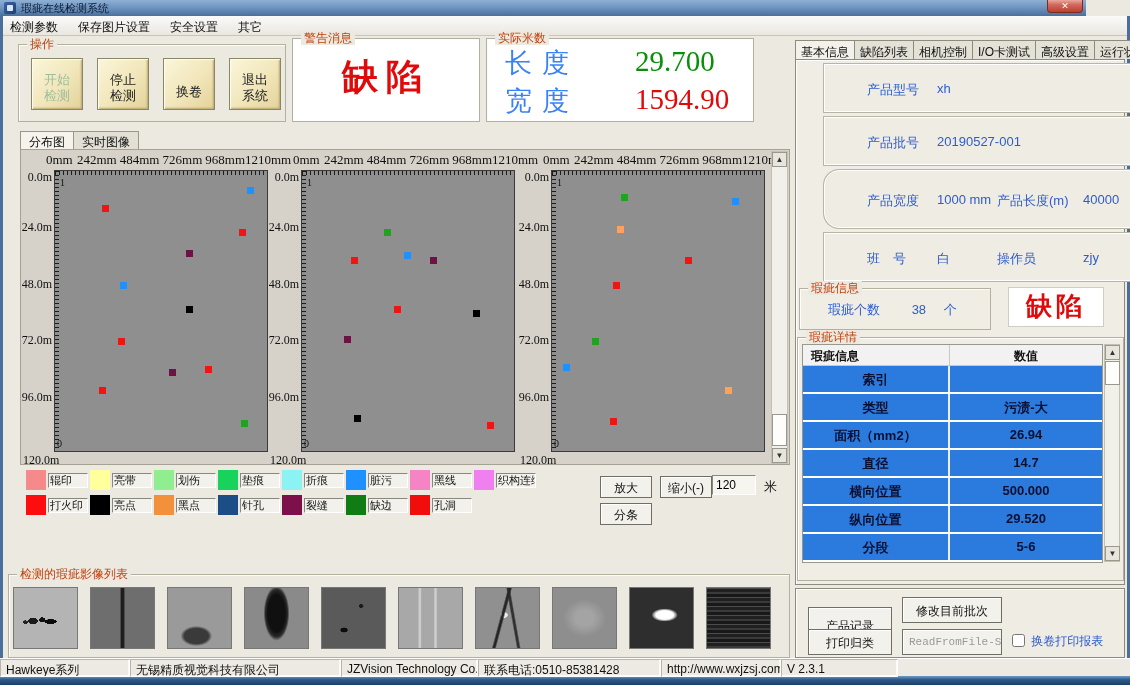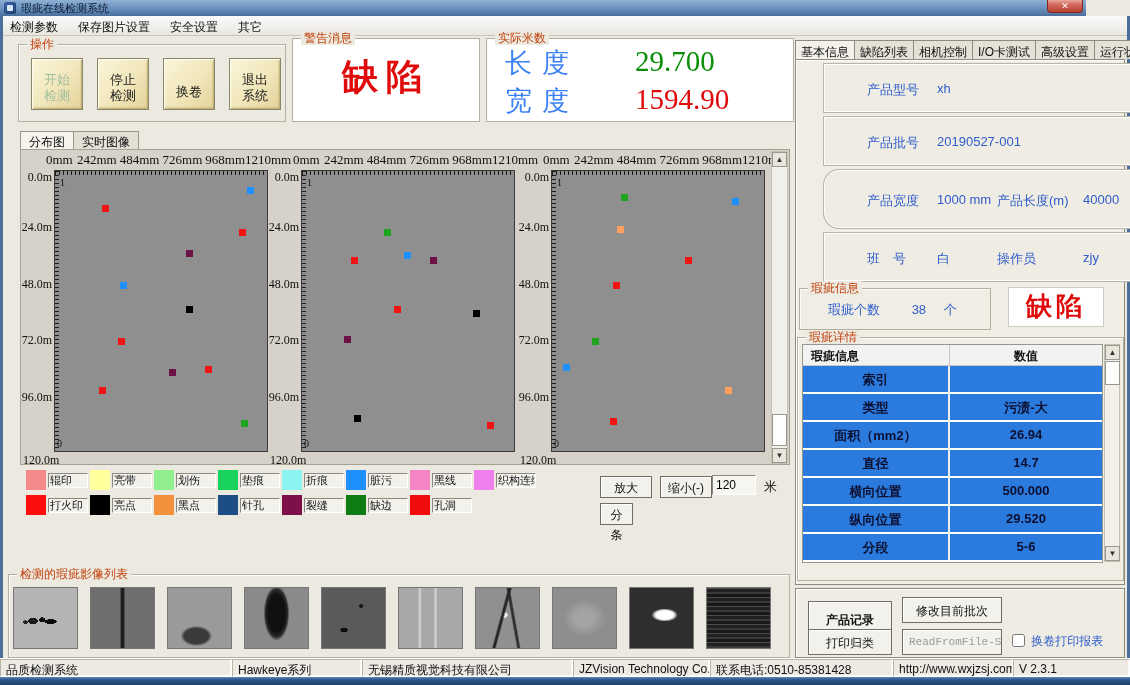--- a/index.html
+++ b/index.html
@@ -38,21 +38,21 @@
     background:linear-gradient(135deg,#fbf6da 0%,#f1e6ba 55%,#e3d29a 100%);
     border:1px solid #8a8668;box-shadow:inset 1px 1px 1px #fffdf0,inset -1px -1px 2px #b7a66d;
     font-size:13px;color:#222;text-align:center;line-height:16px;padding-top:9px;cursor:pointer;}
   .op-btn.one-line{padding-top:17px;}
   .op-btn.disabled{color:#9dbd9d;}
 
   #gb-warn{left:292px;top:38px;width:188px;height:84px;background:#fff;}
   #warn-text{position:absolute;left:0;top:14px;width:100%;text-align:center;
     font:bold 36px "Liberation Serif",serif;color:#e00a0a;letter-spacing:8px;}
 
-  #gb-meters{left:486px;top:38px;width:308px;height:84px;background:#fff;}
+  #gb-meters{left:486px;top:38px;width:268px;height:84px;background:#fff;}
   .meter-row{position:absolute;left:18px;width:250px;height:36px;font-family:"Liberation Serif",serif;}
   .meter-name{position:absolute;left:0;top:0;font-size:27px;color:#3b82f6;letter-spacing:10px;}
   .meter-val{position:absolute;left:130px;top:0;font-size:29px;}
 
   
   #view-tabs{position:absolute;left:20px;top:131px;height:18px;}
   .vtab{display:inline-block;height:18px;padding:2px 8px 0 8px;font-size:12px;color:#111;
     border:1px solid #9a978a;border-bottom:none;background:#e2dfd5;margin-right:-1px;cursor:pointer;}
   .vtab.active{background:#f5f3ec;position:relative;z-index:2;}
   #plot-area{position:absolute;left:20px;top:149px;width:770px;height:316px;
@@ -88,21 +88,21 @@
     font-size:11px;line-height:13px;padding-left:1px;white-space:nowrap;color:#111;}
 
   .std-btn{position:absolute;background:#f2f1ec;border:1px solid #6f6d64;
     box-shadow:inset 1px 1px 0 #fff;font-size:12px;color:#111;text-align:center;cursor:pointer;}
   #btn-zoomin{left:600px;top:476px;width:52px;height:22px;line-height:20px;}
   #btn-zoomout{left:660px;top:476px;width:52px;height:22px;line-height:20px;}
   #len-input{position:absolute;left:712px;top:475px;width:44px;height:20px;
     border:1px solid #8a887e;border-right-color:#fff;border-bottom-color:#fff;
     background:#f6f5f0;font-size:12px;padding:1px 3px;}
   #len-unit{position:absolute;left:764px;top:478px;font-size:13px;color:#111;}
-  #btn-split{left:600px;top:503px;width:33px;height:22px;line-height:20px;}
+  #btn-split{left:600px;top:503px;width:52px;height:22px;line-height:20px;}
 
   
   #right-tabs{position:absolute;left:795px;top:40px;height:19px;white-space:nowrap;}
   .rtab{display:inline-block;height:19px;padding:3px 5px 0 5px;font-size:12px;color:#111;
     border:1px solid #8d8a7e;border-bottom:none;background:#e4e1d7;margin-right:-1px;cursor:pointer;}
   .rtab.active{background:#f3f1ea;position:relative;z-index:2;}
   #right-panel{position:absolute;left:795px;top:59px;width:330px;height:526px;
     background:#f0ede4;border:1px solid #8d8a7e;box-shadow:inset 1px 1px 0 #fff;}
   .field-row{position:absolute;left:16px;width:320px;background:#efece3;
     border:1px solid #fff;box-shadow:0 0 0 1px #b8b5a8;margin-left:12px;}
@@ -124,21 +124,21 @@
     font-size:13px;font-weight:bold;color:#0c1030;}
   .dt-row .c1{width:147px;text-align:center;padding-top:5px;border-right:2px solid #eee;}
   .dt-row .c2{flex:1;text-align:center;padding-top:5px;}
   #dt-scroll{position:absolute;right:3px;top:6px;width:16px;height:218px;
     background:#f2f0ea;border:1px solid #c3c0b4;}
 
   #right-actions{position:absolute;left:795px;top:588px;width:330px;height:70px;
     background:#efece3;border:1px solid #8d8a7e;box-shadow:inset 1px 1px 0 #fff;}
   .act-btn{position:absolute;background:#f2f1ec;border:1px solid #6f6d64;
     box-shadow:inset 1px 1px 0 #fff;font-size:12px;color:#111;text-align:center;cursor:pointer;}
-  #btn-record{left:12px;top:12px;width:84px;height:38px;line-height:24px;font-weight:bold;}
+  #btn-record{left:12px;top:18px;width:84px;height:38px;line-height:24px;}
   #btn-modify{left:106px;top:8px;width:100px;height:26px;line-height:24px;}
   #btn-print{left:12px;top:40px;width:84px;height:26px;line-height:24px;}
   #btn-readfile{left:106px;top:40px;width:100px;height:26px;line-height:24px;
     color:#9a9a9a;font:11px "Liberation Mono",monospace;overflow:hidden;white-space:nowrap;}
   #chk-wrap{position:absolute;left:216px;top:44px;font-size:12px;color:#2d5ccd;white-space:nowrap;}
   #chk-wrap input{vertical-align:-2px;margin:0 3px 0 0;}
 
   
   #gb-gallery{left:8px;top:574px;width:782px;height:84px;}
   .thumb{position:absolute;top:12px;width:65px;height:62px;border:1px solid #777;cursor:pointer;}
@@ -459,20 +459,19 @@
     <div class="thumb" style="left: 158px; background: radial-gradient(22px 14px at 45% 80%, rgb(58, 58, 58) 55%, transparent 72%), rgb(154, 154, 154);"></div>
     <div class="thumb" style="left: 235px; background: radial-gradient(15px 32px at 50% 42%, rgb(16, 16, 16) 58%, rgb(42, 42, 42) 74%, transparent 86%), rgb(138, 138, 138);"></div>
     <div class="thumb" style="left: 312px; background: radial-gradient(6px 4px at 35% 70%, rgb(12, 12, 12) 55%, transparent 66%), radial-gradient(4px 3px at 62% 30%, rgb(26, 26, 26) 55%, transparent 66%), rgb(90, 90, 90);"></div>
     <div class="thumb" style="left: 389px; background: linear-gradient(90deg, transparent 30%, rgb(205, 205, 205) 32%, rgb(205, 205, 205) 34%, transparent 36%, transparent 55%, rgb(207, 207, 207) 57%, rgb(207, 207, 207) 59%, transparent 61%), rgb(168, 168, 168);"></div>
     <div class="thumb" style="left: 466px; background: linear-gradient(105deg, transparent 40%, rgb(38, 38, 38) 42%, rgb(38, 38, 38) 44%, transparent 46%), linear-gradient(80deg, transparent 55%, rgb(48, 48, 48) 57%, rgb(48, 48, 48) 59%, transparent 61%), radial-gradient(6px 5px at 45% 45%, rgb(239, 239, 239) 50%, transparent 62%), rgb(144, 144, 144);"></div>
     <div class="thumb" style="left: 543px; background: radial-gradient(30px 26px, rgb(164, 164, 164) 30%, transparent 72%), rgb(142, 142, 142);"></div>
     <div class="thumb" style="left: 620px; background: radial-gradient(16px 8px at 55% 45%, rgb(255, 255, 255) 55%, rgb(138, 138, 138) 72%, transparent 82%), rgb(46, 46, 46);"></div>
     <div class="thumb" style="left: 697px; background: repeating-linear-gradient(0deg, rgb(58, 58, 58) 0px, rgb(58, 58, 58) 2px, rgb(32, 32, 32) 2px, rgb(32, 32, 32) 5px, rgb(76, 76, 76) 5px, rgb(76, 76, 76) 6px, rgb(24, 24, 24) 6px, rgb(24, 24, 24) 9px), rgb(48, 48, 48);"></div>
   </div>
 <div id="statusbar">
-    <div class="status-seg" style="width: 232px;">品质检测系统</div>
     <div class="status-seg" style="width: 130px;">Hawkeye系列</div>
     <div class="status-seg" style="width: 211px;">无锡精质视觉科技有限公司</div>
     <div class="status-seg" style="width: 137px;">JZVision Technology Co., Ltd.</div>
     <div class="status-seg" style="width: 183px;">联系电话:0510-85381428</div>
     <div class="status-seg" style="width: 120px;">http://www.wxjzsj.com/</div>
     <div class="status-seg" style="width: 117px;">V 2.3.1</div>
   </div>
 
 </body></html>

